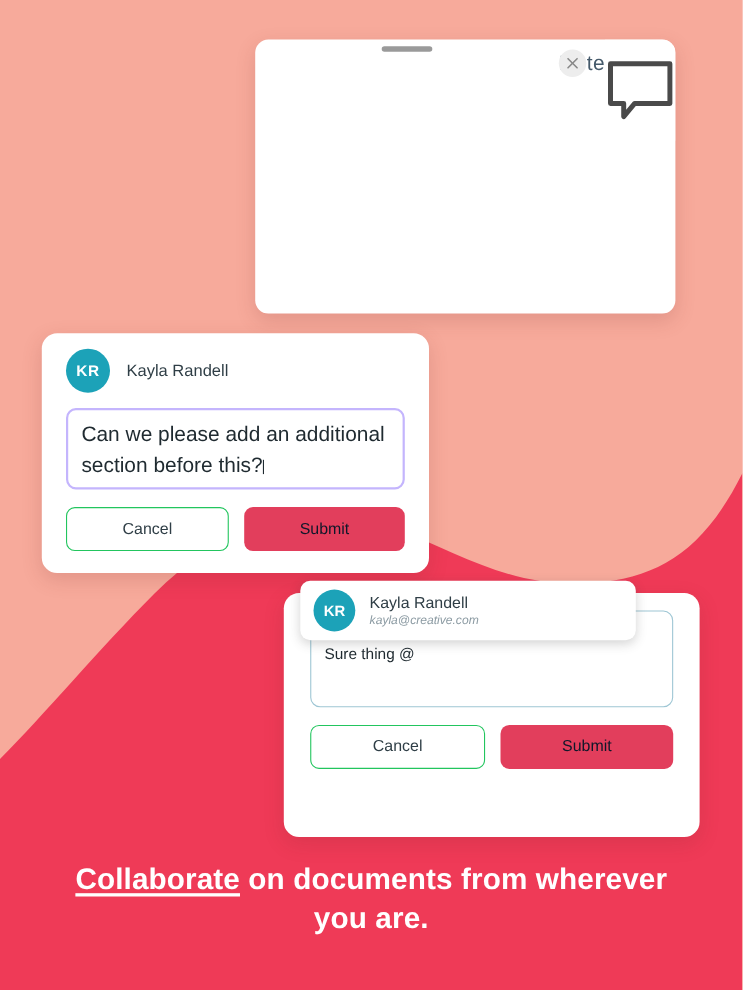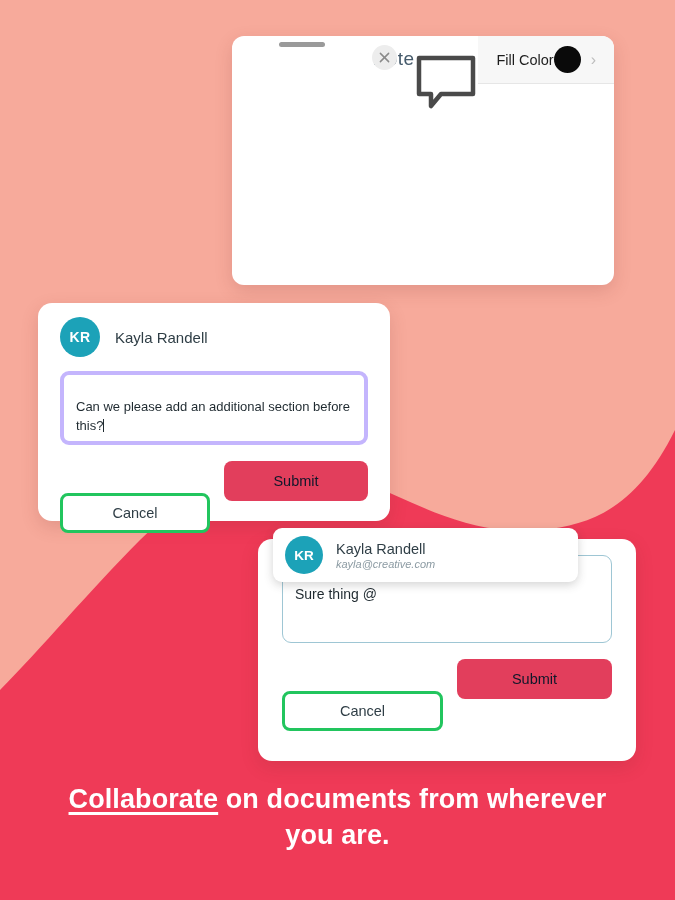--- a/index.html
+++ b/index.html
@@ -133,25 +133,25 @@
     background: #1CA2B8;
     color: #fff; font-size: 14px; font-weight: bold;
     display: flex; align-items: center; justify-content: center;
     letter-spacing: .5px;
   }
   .user-name {
     font-size: 15px; color: #2F3E46;
   }
   .comment-textarea {
     margin-top: 14px;
-    border: 4px solid #c4b5fd;
+    border: 2px solid #c4b5fd;
     border-radius: 9px;
     height: 74px;
-    padding: 23px 12px;
-    font-size: 13px;
+    padding: 9px 12px;
+    font-size: 19px;
     color: #1f2a30;
     line-height: 1.45;
     position: relative;
   }
   .caret {
     display: inline-block;
     width: 1px; height: 13px;
     background: #1f2a30;
     vertical-align: -2px;
   }
@@ -162,23 +162,22 @@
   .btn {
     flex: 1;
     height: 40px;
     border-radius: 8px;
     display: flex; align-items: center; justify-content: center;
     font-size: 14.5px;
     cursor: pointer;
   }
   .btn-cancel {
     background: #fff;
-    border: 3px solid #22c55e;
+    border: 1px solid #22c55e;
     color: #2F3E46;
-    margin-top: 32px;
   }
   .btn-submit {
     background: #E23E5C;
     color: #0f172a;
   }
 
   
   #mention-card {
     left: 258px; top: 539px;
     width: 378px; height: 222px;
@@ -260,25 +259,20 @@
     </div>
 
     <div id="note-icon-area">
       <svg width="64" height="56" viewBox="0 0 64 56">
         <path d="M5,4 L59,4 L59,40 L27,40 L17,52 L17,40 L5,40 Z" fill="none" stroke="#4A4A4A" stroke-width="4.5" stroke-linejoin="round" stroke-linecap="round"></path>
       </svg>
     </div>
 
     <div id="note-divider"></div>
 
-    <div id="fill-color-row" class="note-row">
-      <span class="note-row-label">Fill Color</span>
-      <span id="fill-swatch" style="background: rgb(10, 10, 10);"></span>
-      <span id="fill-chevron">›</span>
-    </div>
 
   </div>
 
   <div id="comment-card" class="card">
     <div class="user-row">
       <div class="avatar" style="background: rgb(28, 162, 184);">KR</div>
       <div class="user-name">Kayla Randell</div>
     </div>
 
     <div class="comment-textarea"><span>Can we please add an additional section before this?</span><span class="caret"></span></div>

